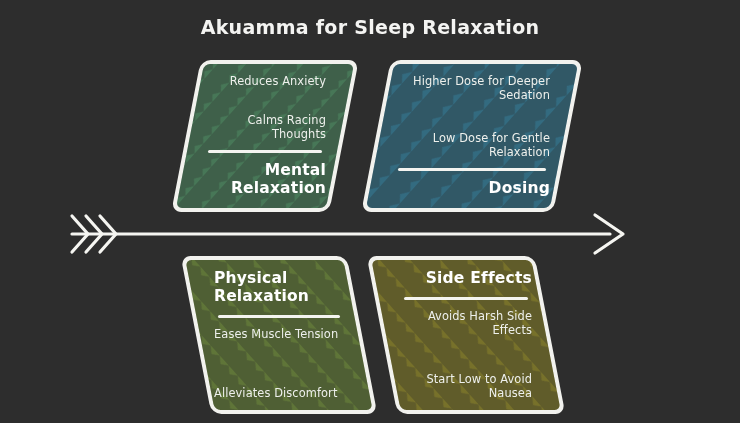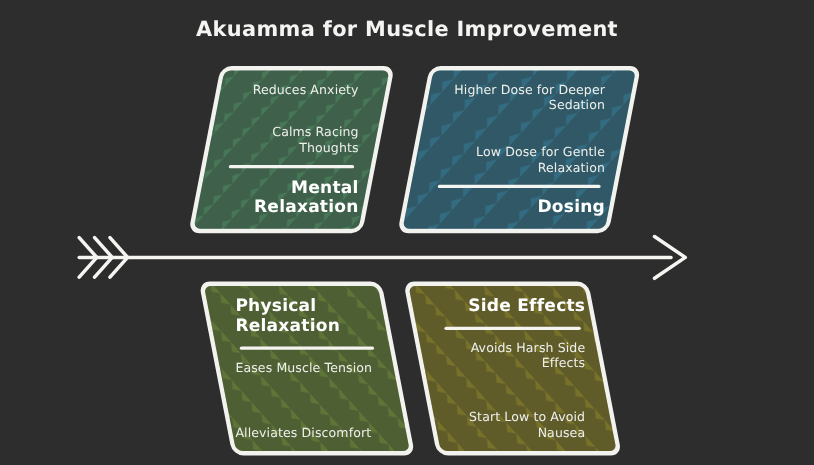--- a/index.html
+++ b/index.html
@@ -72,21 +72,21 @@
 
   
   #arrow-row { position:absolute; left:50px; top:206px; width:640px; height:56px; }
   #arrow-row svg { display:block; }
 </style>
 </head>
 <body>
 
 <div id="stage">
 
-  <div class="page-title">Akuamma for Muscle Improvement</div>
+  <div class="page-title">Akuamma for Sleep Relaxation</div>
 
   <div class="panel skew-a" id="panel-mental">
     <svg class="tex" viewBox="0 0 300 300" preserveAspectRatio="none">
       <defs>
         <pattern id="hx1" width="26" height="26" patternUnits="userSpaceOnUse" patternTransform="rotate(35)">
           <path d="M0 0 L26 0 L20 7 L26 13 L20 20 L26 26 L0 26 Z" fill="#2b2b2b" opacity="0.30"></path>
         </pattern>
       </defs>
       <rect width="300" height="300" fill="url(#hx1)"></rect>
     </svg>

